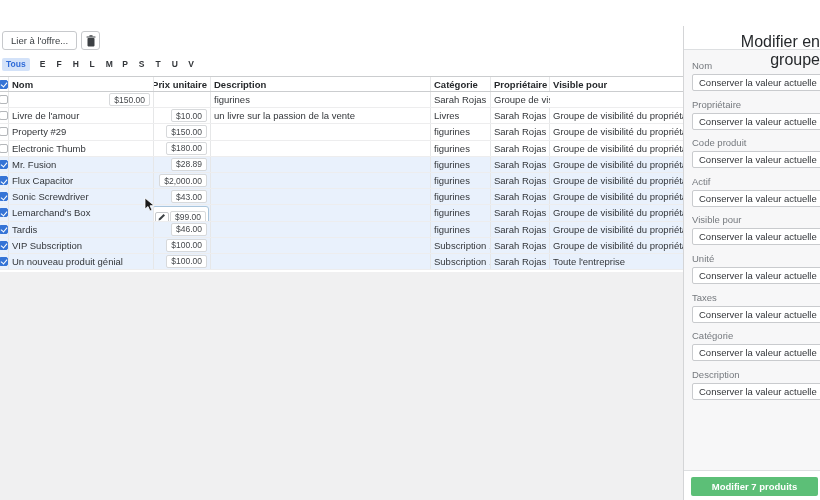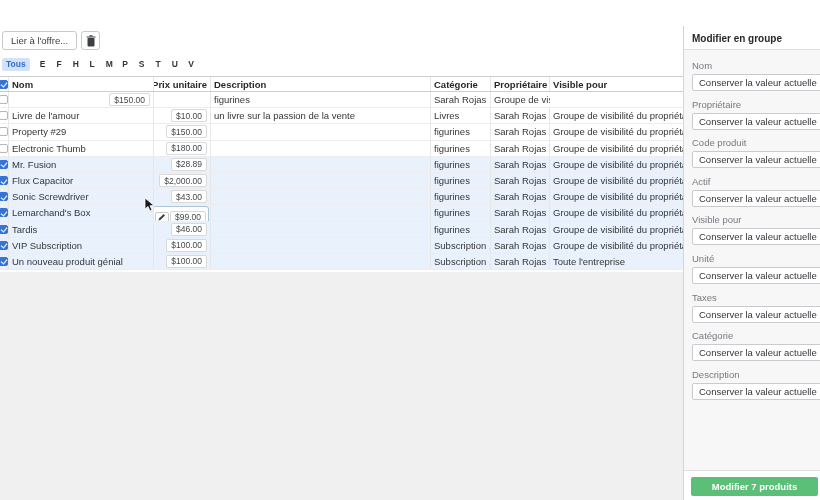--- a/index.html
+++ b/index.html
@@ -59,21 +59,21 @@
     border:1px solid #a9c5dc; border-radius:3px; background:#fff;
     display:flex; align-items:center; justify-content:space-between; padding:1px 2px; }
   .pencil-btn { width:14px; height:11px; border:1px solid #c7c9cc; border-radius:2px; background:#fff;
     display:flex; align-items:center; justify-content:center; }
 
   
   #panel { position:absolute; left:683px; top:26px; width:137px; height:474px; background:#f7f7f8;
     border-left:1px solid #d4d5d7; }
   #panel-head { position:absolute; left:0; top:0; width:100%; height:24px; background:#fff;
     border-bottom:1px solid #dddfe1; }
-  #panel-title { position:absolute; left:8px; top:7px; font-size:10px; font-weight:bold; color:#26292c;text-align:right; }
+  #panel-title { position:absolute; left:8px; top:7px; font-size:16px; font-weight:normal; color:#26292c;text-align:right; }
   .field { position:absolute; left:8px; right:-2px; }
   .field .flabel { font-size:9.5px; color:#75797e; margin-bottom:3px; }
   .field .fval { height:17px; background:#fff; border:1px solid #c9cbce; border-radius:2px;
     font-size:9.5px; color:#33363a; display:flex; align-items:center; padding-left:6px;
     white-space:nowrap; overflow:hidden; }
   #panel-foot { position:absolute; left:0; bottom:0; width:100%; height:30px; background:#fff;
     border-top:1px solid #dddfe1; }
   #submit-btn { position:absolute; left:7px; right:2px; top:6px; height:19px;
     background:var(--btngreen,#5cbf77); border:none; border-radius:2px; color:#fff;
     font-size:9.5px; font-weight:bold; display:flex; align-items:center; justify-content:center;

